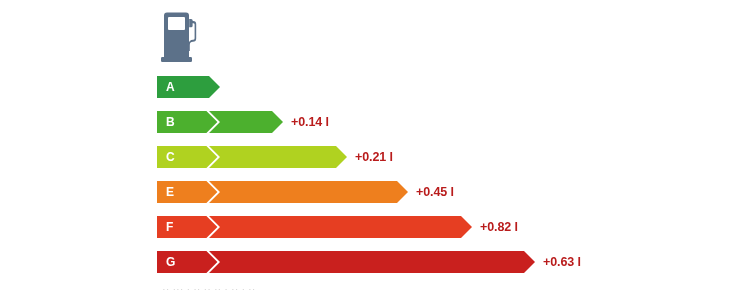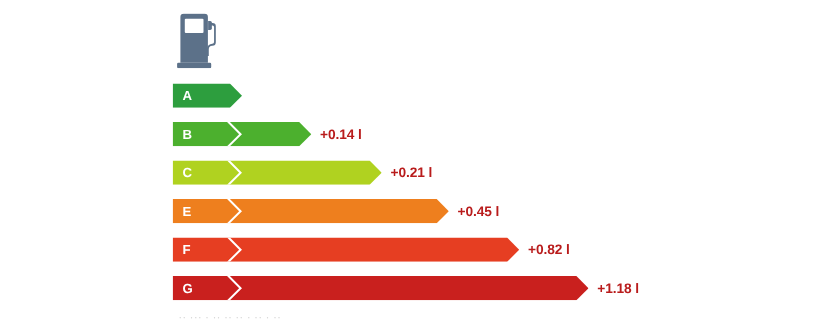--- a/index.html
+++ b/index.html
@@ -161,18 +161,18 @@
   </div>
 
   <div class="bar-row" style="top:251px;">
     <div class="bar-shape" style="width:378px;">
       <svg width="378" height="22" viewBox="0 0 378 22" preserveAspectRatio="none" xmlns="http://www.w3.org/2000/svg">
         <path d="M0 0 H367 L378 11 L367 22 H0 Z" fill="#c9201e"></path>
         <path d="M52 0 L63 11 L52 22 L49.4 22 L60.4 11 L49.4 0 Z" fill="#ffffff"></path>
       </svg>
       <span class="bar-grade">G</span>
     </div>
-    <span class="bar-value">+1.18 l</span>
+    <span class="bar-value">+0.63 l</span>
   </div>
 
   <div class="bottom-caption">·· ··· ·  ·· ··  ··        ·   ·· ·    ··</div>
 
 </div>
 
 </body></html>

